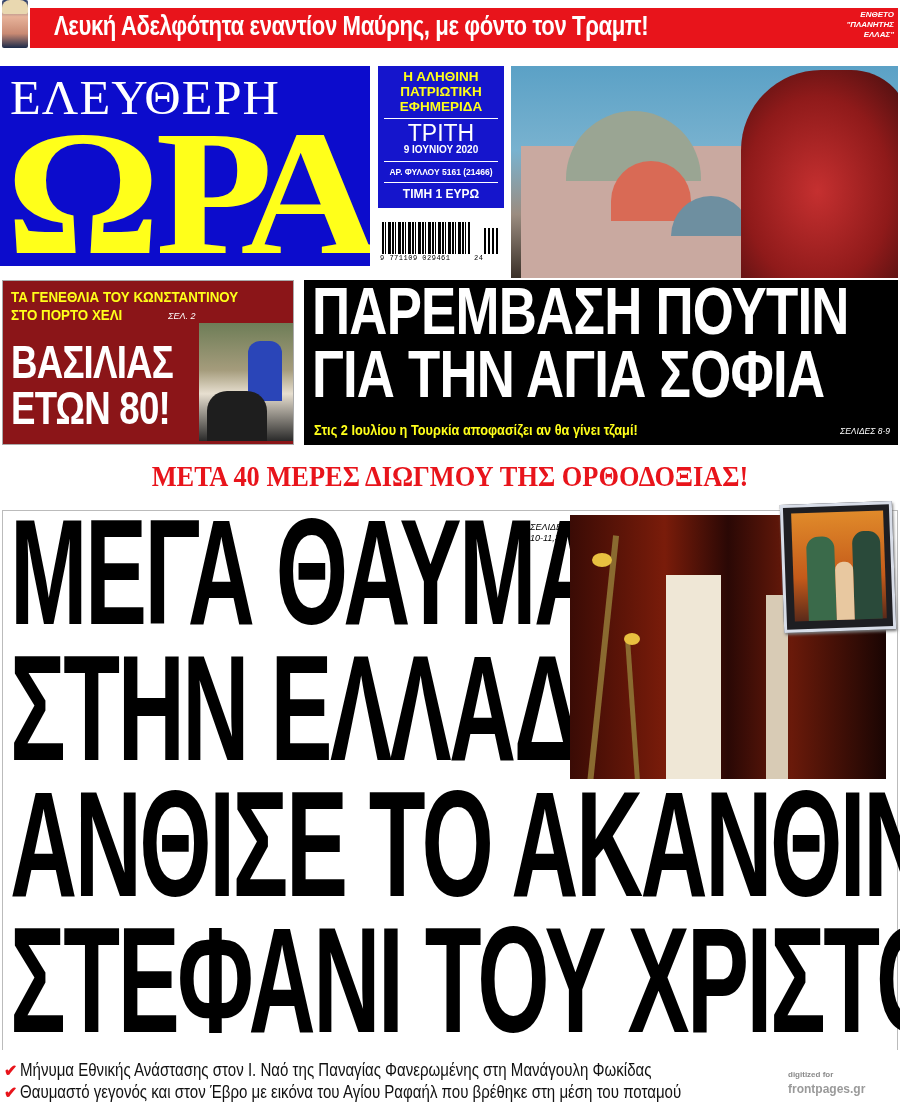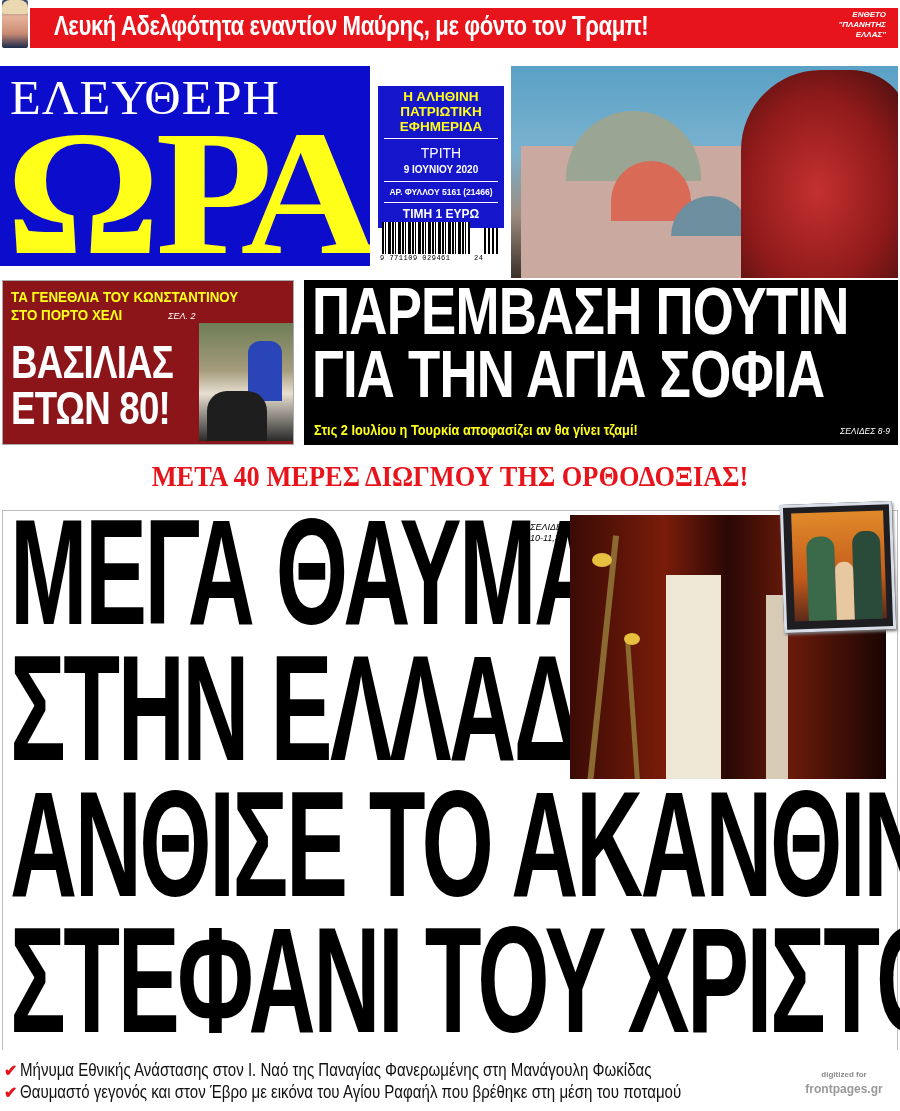--- a/index.html
+++ b/index.html
@@ -2,33 +2,33 @@
 <html><head>
 <meta charset="utf-8">
 <style>
   * { box-sizing: border-box; margin: 0; padding: 0; }
   html, body { width: 900px; height: 1111px; background: #fff; overflow: hidden; }
   body { position: relative; font-family: "Liberation Sans", sans-serif; }
 
   
   .top-banner { position: absolute; left: 30px; top: 8px; width: 868px; height: 40px; background: #e8141b; }
   .top-banner-text { position: absolute; left: 24px; top: 1px; color: #fff; font-family: "Liberation Sans", sans-serif; font-weight: bold; font-size: 27px; letter-spacing: -0.5px; transform: scaleX(0.82); transform-origin: left center; white-space: nowrap; line-height: 34px; }
-  .insert-label { position: absolute; right: 12px; top: 2px; width: 48px; color: #fff; font-style: italic; font-size: 8px; line-height: 10px; text-align: right; font-weight: bold; }
+  .insert-label { position: absolute; right: 4px; top: 2px; width: 48px; color: #fff; font-style: italic; font-size: 8px; line-height: 10px; text-align: right; font-weight: bold; }
   .trump-photo { position: absolute; left: 2px; top: 0; width: 26px; height: 48px; background: linear-gradient(180deg,#2a3f6a 0%,#e7b39a 35%,#c98a73 70%,#1c2b4a 100%); border-radius: 2px; }
   .trump-hair { position: absolute; left: 2px; top: 0; width: 26px; height: 14px; background: #e9d8b0; border-radius: 8px 8px 2px 2px; }
 
   
   .masthead { position: absolute; left: 0; top: 66px; width: 370px; height: 200px; background: #0c0ccc; overflow: hidden; }
   .mast-top { position: absolute; left: 10px; top: 4px; width: 352px; color: #fff; font-family: "Liberation Serif", serif; font-size: 48px; letter-spacing: 1px; line-height: 56px; white-space: nowrap; transform: scaleX(1.05); transform-origin: left; }
   .mast-main { position: absolute; left: 6px; top: 52px; color: #ffff1a; font-family: "Liberation Serif", serif; font-weight: bold; font-size: 178px; line-height: 150px; letter-spacing: -4px; white-space: nowrap; transform: scaleX(1.08); transform-origin: left; }
 
-  .info-box { position: absolute; left: 378px; top: 66px; width: 126px; height: 142px; background: #1515cc; text-align: center; padding-top: 3px; margin-top: 20px; }
+  .info-box { position: absolute; left: 378px; top: 66px; width: 126px; height: 142px; background: #1515cc; text-align: center; padding-top: 3px; }
   .info-yellow { color: #ffff1a; font-weight: bold; font-size: 13.5px; line-height: 15px; letter-spacing: 0px; }
   .info-rule { height: 1px; background: #fff; margin: 4px 6px; }
-  .info-day { color: #fff; font-size: 14px; line-height: 20px; }
+  .info-day { color: #fff; font-size: 23px; line-height: 20px; }
   .info-date { color: #fff; font-size: 10px; font-weight: bold; line-height: 14px; }
   .info-issue { color: #fff; font-size: 8.5px; font-weight: bold; line-height: 12px; }
   .info-price { color: #fff; font-size: 12px; font-weight: bold; line-height: 15px; }
 
   .barcode { position: absolute; left: 380px; top: 220px; width: 124px; height: 45px; }
   .barcode .bars { position: absolute; left: 2px; top: 2px; width: 88px; height: 32px; background: repeating-linear-gradient(90deg,#000 0 2px,#fff 2px 3px,#000 3px 4px,#fff 4px 6px,#000 6px 9px,#fff 9px 10px); }
   .barcode .bars2 { position: absolute; left: 104px; top: 8px; width: 16px; height: 26px; background: repeating-linear-gradient(90deg,#000 0 2px,#fff 2px 4px); }
   .barcode .digits { position: absolute; left: 0; top: 34px; font-family: "Liberation Mono", monospace; font-size: 7px; color: #000; letter-spacing: 0.5px; white-space: nowrap; }
 
   
@@ -72,21 +72,21 @@
   .icon-inner { position: absolute; left: 8px; top: 6px; width: 92px; height: 108px; background: linear-gradient(180deg,#e08a2a 0%,#c45a1a 60%,#5a2a1a 100%); }
   .saint1 { position: absolute; left: 14px; top: 24px; width: 28px; height: 84px; background: #3a6a4a; border-radius: 12px 12px 0 0; }
   .saint2 { position: absolute; left: 60px; top: 20px; width: 28px; height: 88px; background: #2a4a3a; border-radius: 12px 12px 0 0; }
   .saint3 { position: absolute; left: 42px; top: 50px; width: 18px; height: 58px; background: #e8c8a0; border-radius: 8px 8px 0 0; }
 
   
   .bullets { position: absolute; left: 4px; top: 1059px; width: 900px; }
   .bullet { height: 22px; display: flex; align-items: center; white-space: nowrap; }
   .check { color: #e8141b; font-weight: bold; font-size: 16px; width: 16px; display: inline-block; }
   .bullet-text { color: #111; font-size: 17.5px; transform: scaleX(0.86); transform-origin: left; display: inline-block; }
-  .watermark { position: absolute; left: 788px; top: 1070px; width: 112px; color: #8a8a8a; font-weight: bold; line-height: 10px; text-align: center; }
+  .watermark { position: absolute; left: 788px; top: 1070px; width: 112px; color: #8a8a8a; font-weight: bold; line-height: 10px; }
   .watermark .w1 { font-size: 8px; }
   .watermark .w2 { font-size: 12px; line-height: 18px; color: #9a9a9a; }
 </style>
 </head>
 <body>
 
 <div class="trump-photo"></div>
 <div class="trump-hair"></div>
 <div class="top-banner">
   <div class="top-banner-text">Λευκή Αδελφότητα εναντίον Μαύρης, με φόντο τον Τραμπ!</div>

